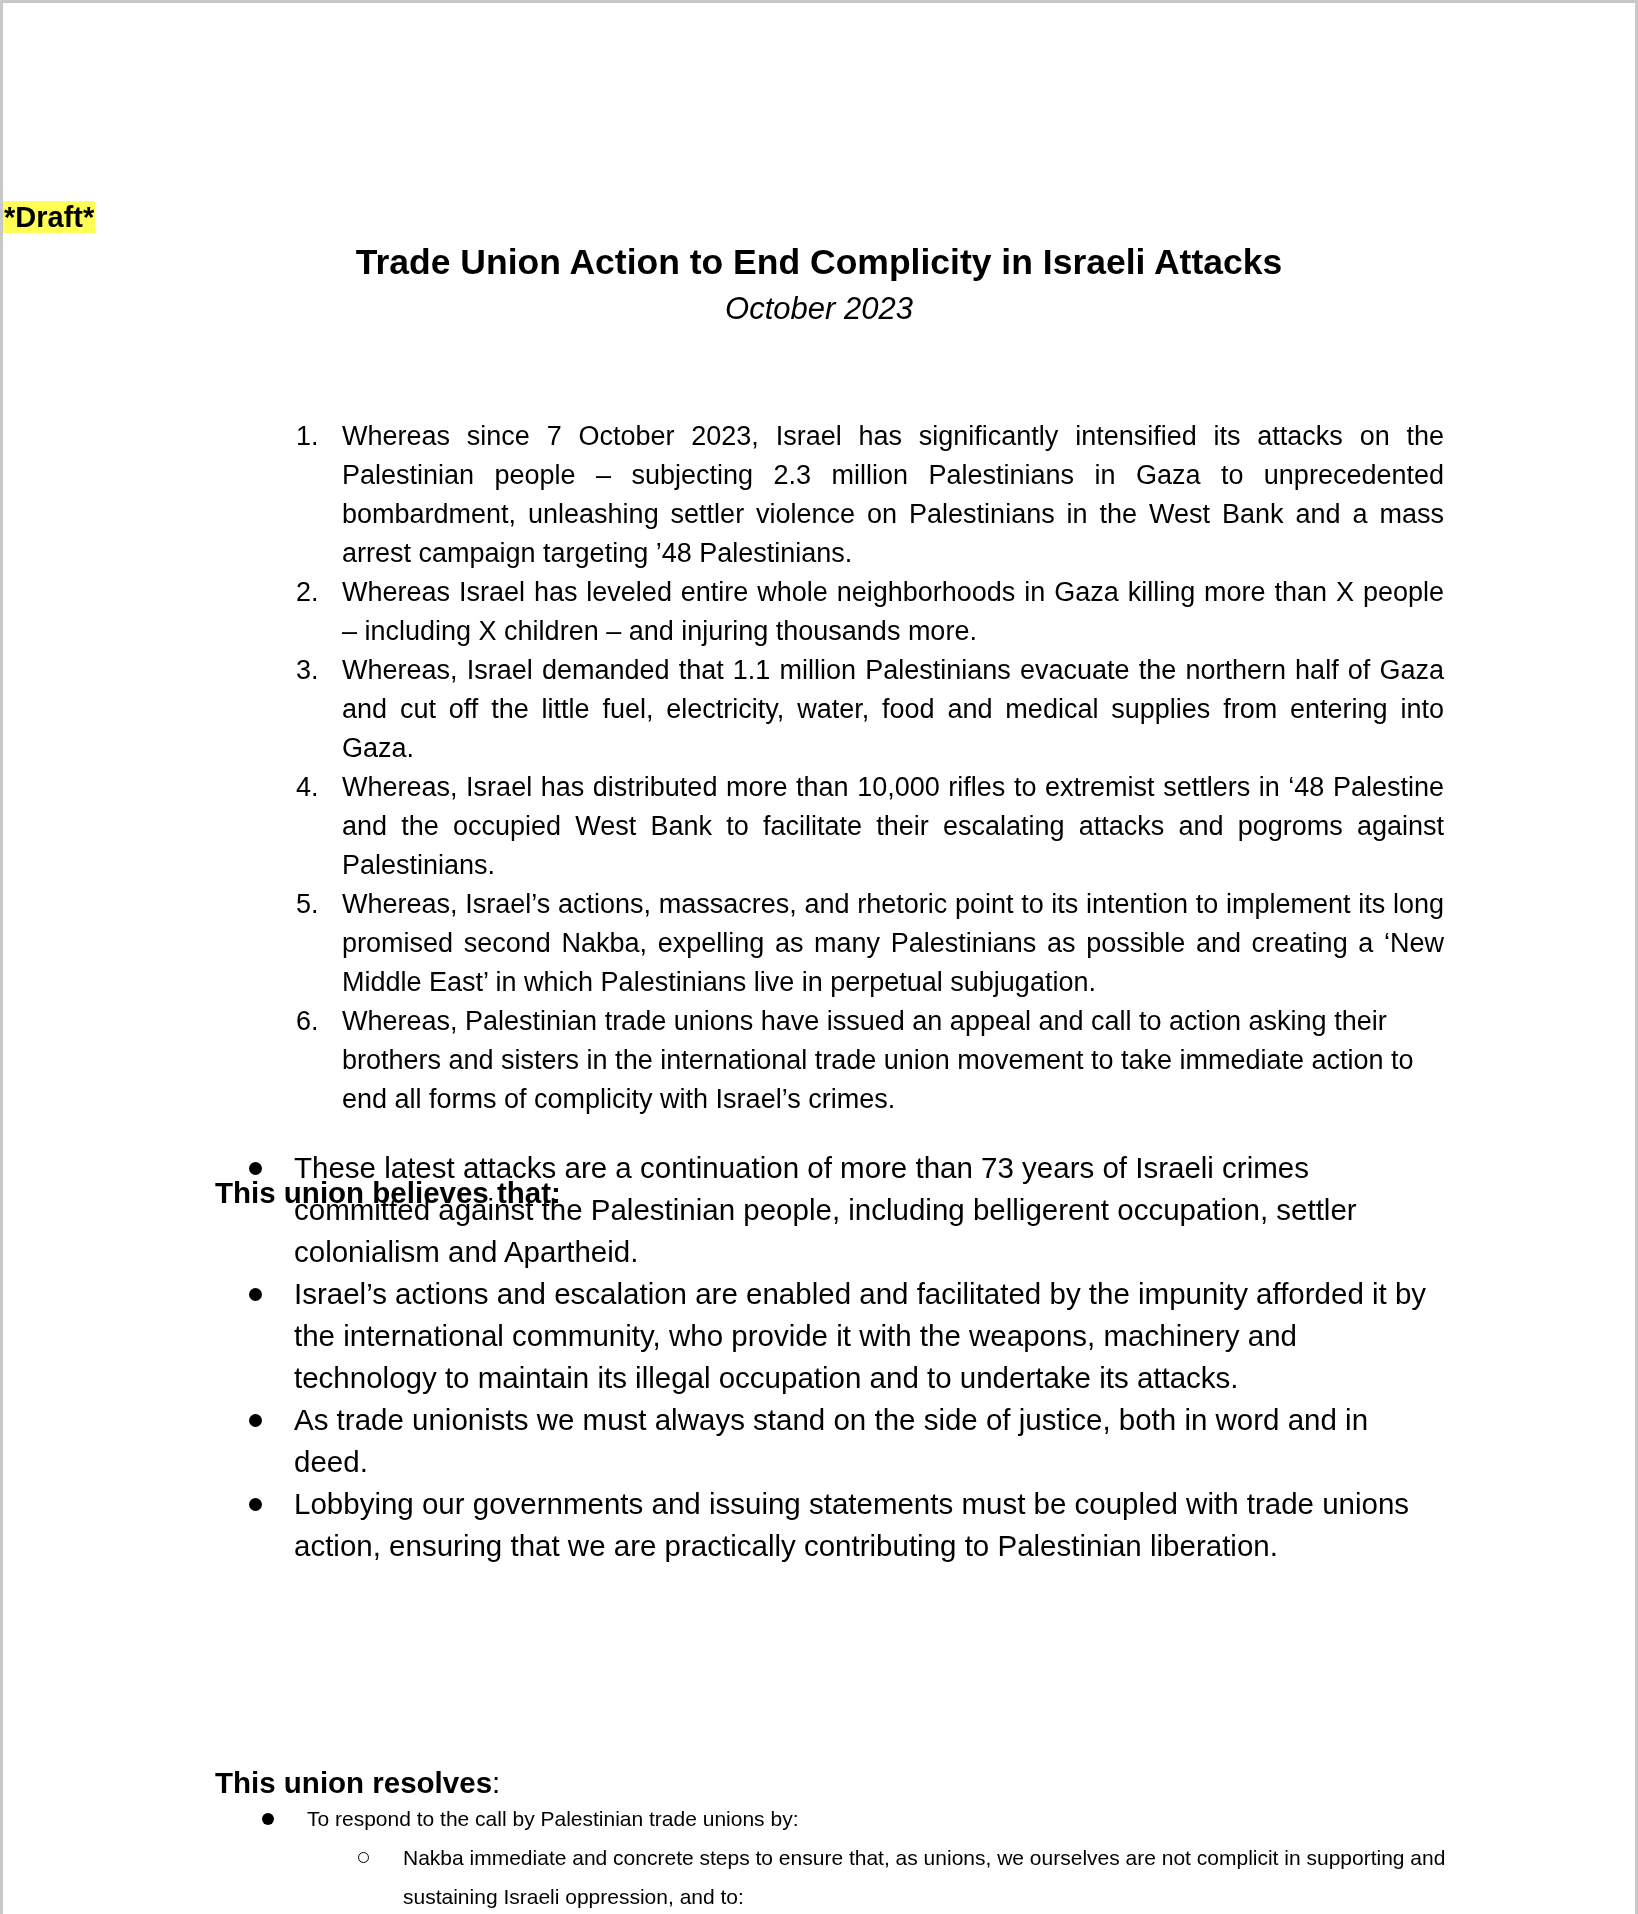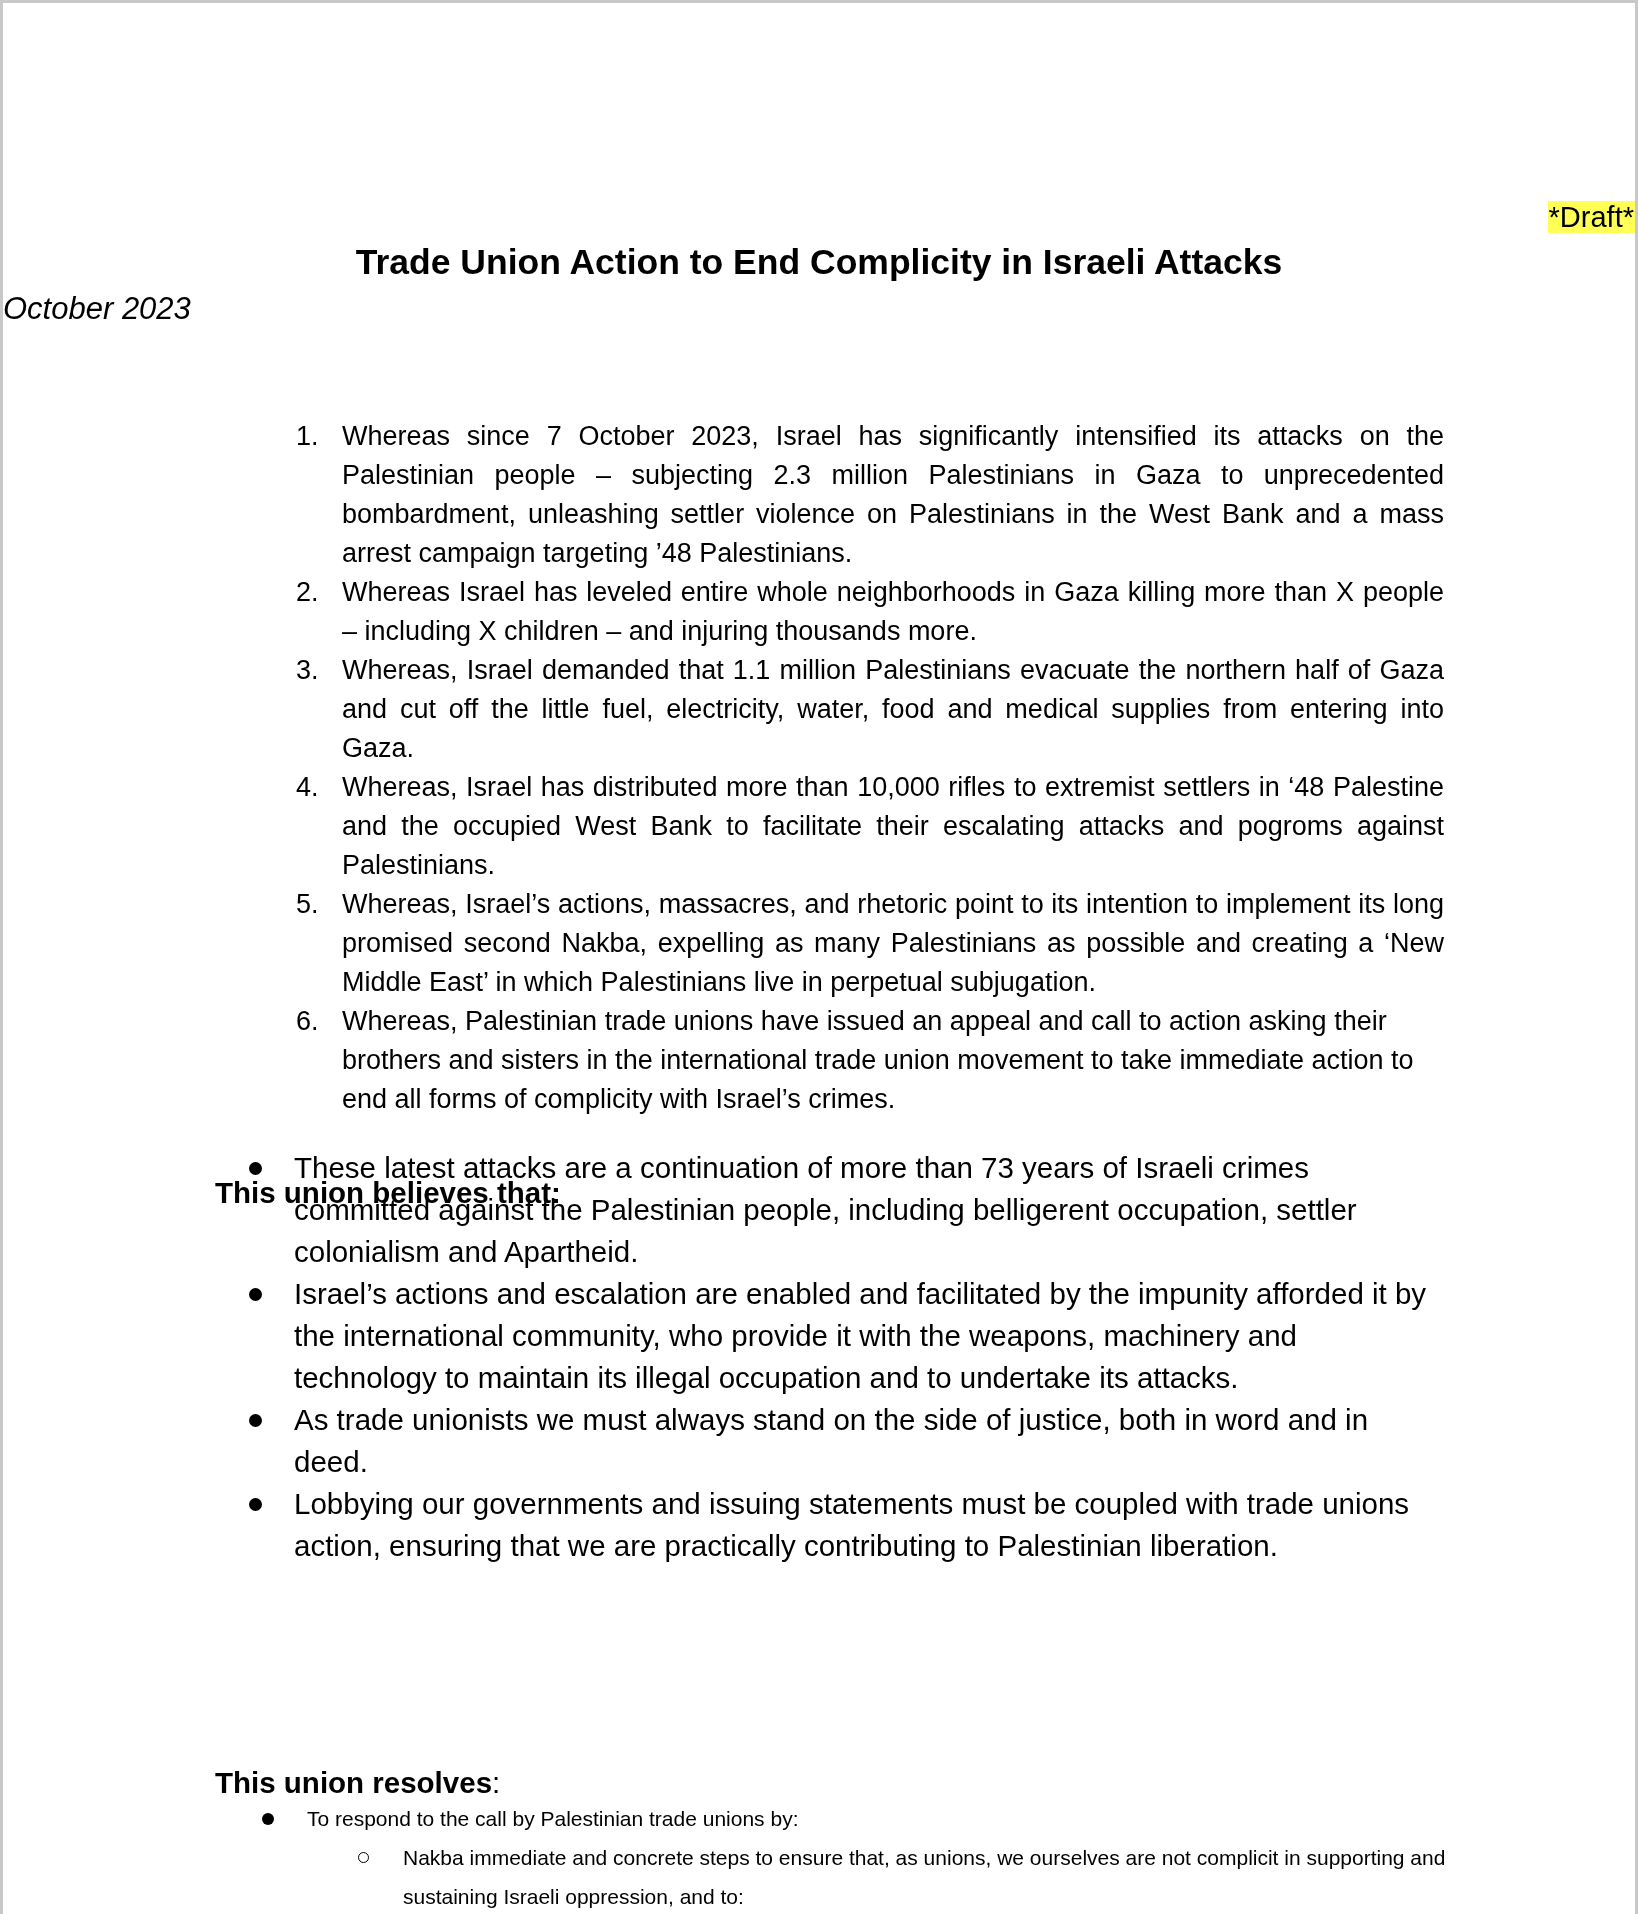--- a/index.html
+++ b/index.html
@@ -4,30 +4,30 @@
 <style>
   html, body { margin: 0; padding: 0; background: #ffffff; }
   body { width: 1638px; height: 1914px; overflow: hidden; position: relative; }
   .page {
     position: absolute; left: 0; top: 0; width: 1632px; height: 1930px;
     border-left: 3px solid #c8c8c8; border-right: 3px solid #c8c8c8; border-top: 3px solid #c8c8c8;
     background: #fff; box-sizing: content-box;
     font-family: "Liberation Sans", sans-serif; color: #000;
   }
   .draft {
-    position: absolute; left: 0; right: 0; top: 196px; text-align: right;
-    font-size: 29px; line-height: 36px;
+    position: absolute; left: 0; right: 0; top: 196px; text-align: left;
+    font-size: 29px; line-height: 36px; font-weight: bold;
   }
   .draft span { background: #ffff55; padding: 0 1px; }
   .title {
     position: absolute; left: 0; right: 0; top: 236px; text-align: center;
     font-size: 35.5px; font-weight: bold; line-height: 46px; margin: 0;
   }
   .date {
-    position: absolute; left: 0; right: 0; top: 284px; 
+    position: absolute; left: 0; right: 0; top: 284px; text-align: center;
     font-size: 31px; font-style: italic; line-height: 44px;
   }
   .whereas {
     position: absolute; left: 293px; top: 414px; width: 1148px;
     list-style: none; margin: 0; padding: 0;
     font-size: 27px; line-height: 39px;
   }
   .whereas li { position: relative; padding-left: 46px; text-align: justify; text-align-last: left; }
   .whereas li.left { text-align: left; }
   .whereas .num { position: absolute; left: 0; top: 0; }

